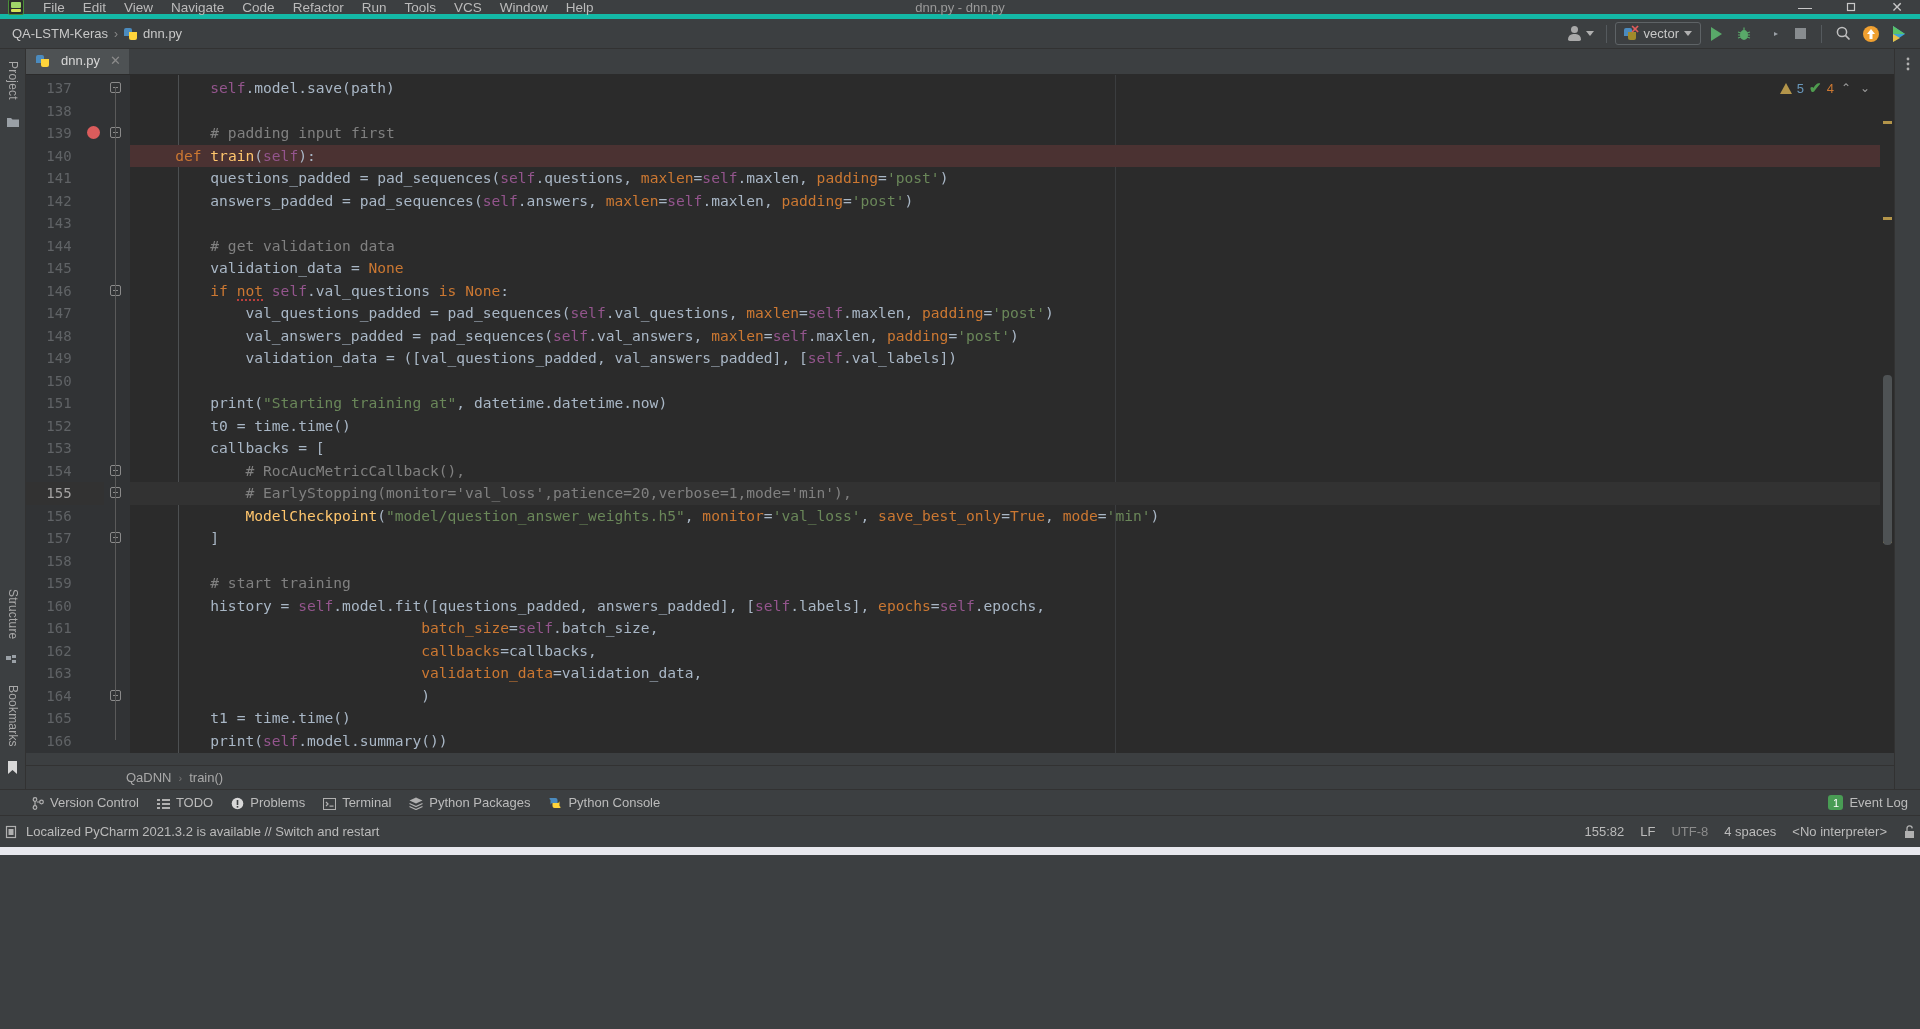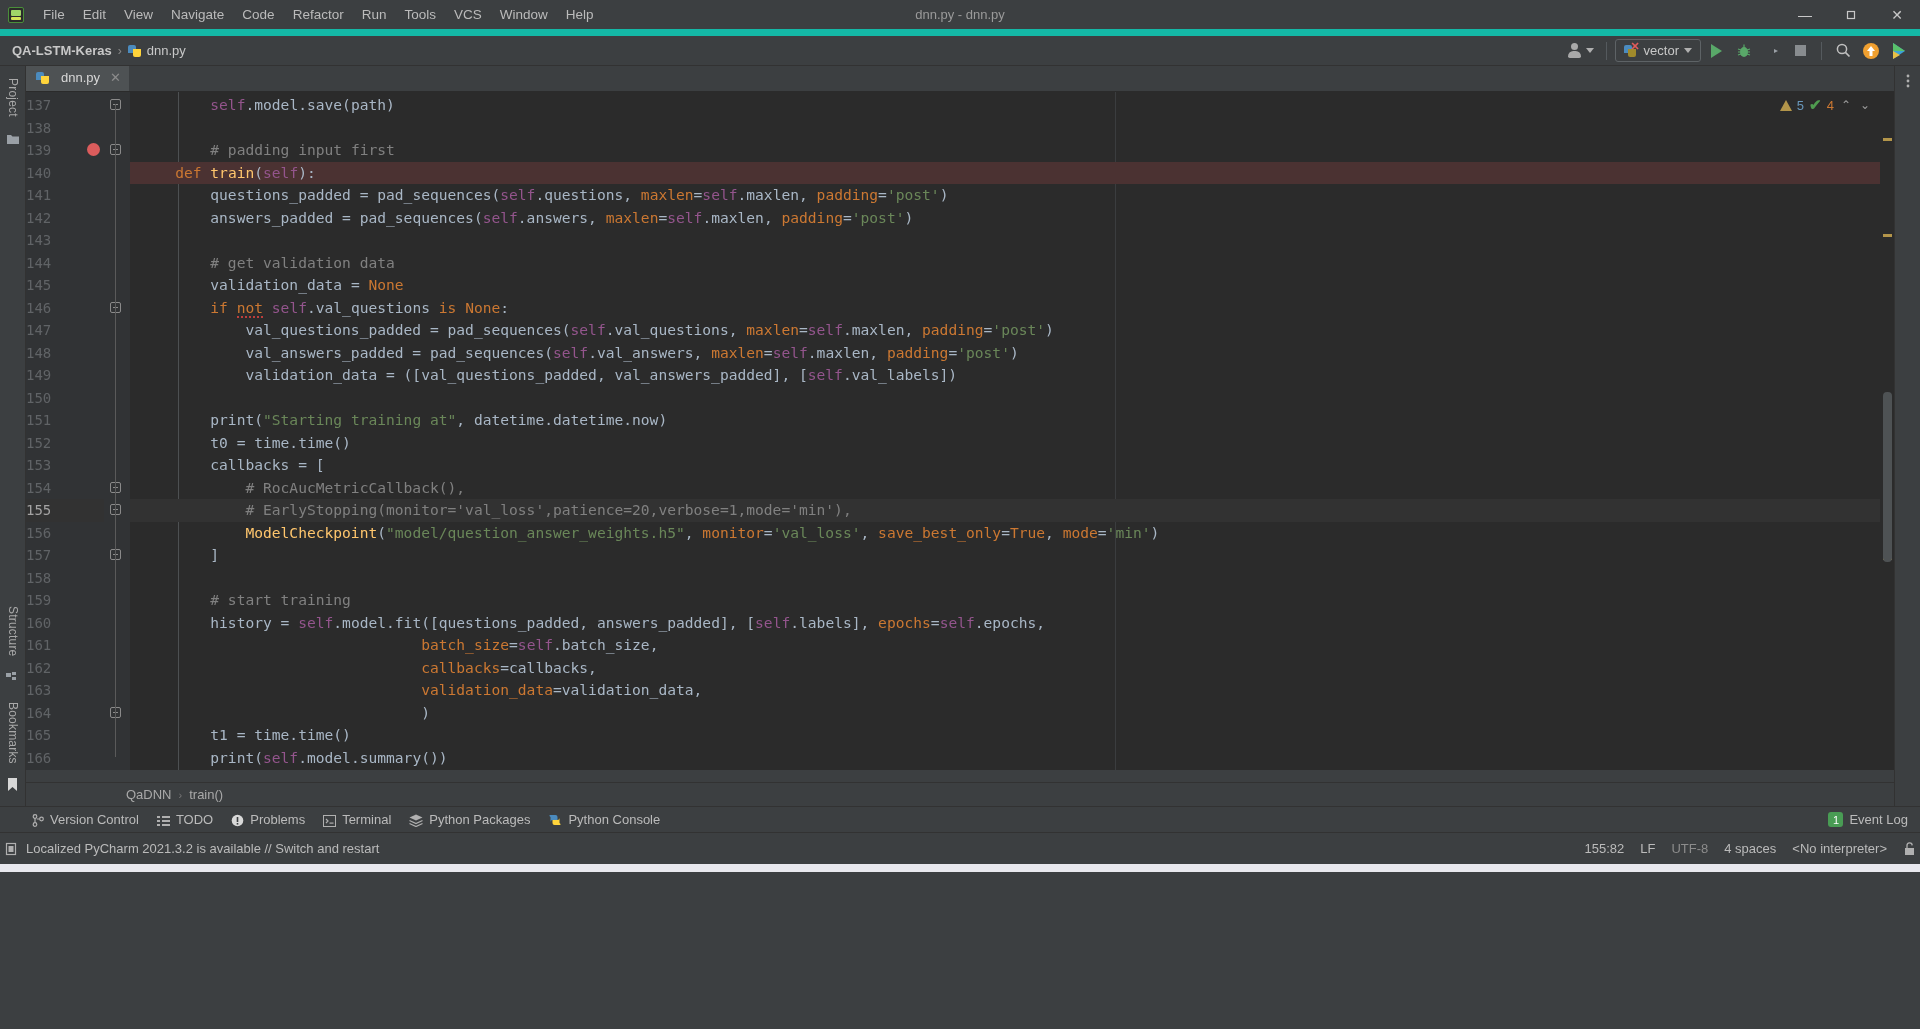--- a/index.html
+++ b/index.html
@@ -6,23 +6,23 @@
   html, body {
     width: 1920px; height: 1029px;
     background: #3c3f41;
     font-family: "Liberation Sans", sans-serif;
     overflow: hidden;
   }
   body { position: relative; }
 
   
   #titlebar {
-    height: 36px; background: #3c3f41;
+    height: 19px; background: #3c3f41;
     display: flex; align-items: center;
-    border-bottom: 7px solid #14b8a6;
+    border-bottom: 5px solid #14b8a6;
     position: relative;
   }
   #app-logo {
     width: 16px; height: 16px; margin-left: 8px; margin-right: 10px;
     background: #2b2b2b; border: 1px solid #4a8f3a;
     border-radius: 2px; position: relative; flex: none;
   }
   #app-logo::before {
     content: ""; position: absolute; left: 2px; top: 2px;
     width: 10px; height: 6px; background: #a0d468; border-radius: 1px;
@@ -52,21 +52,21 @@
   
   #navbar {
     height: 30px; background: #3c3f41;
     display: flex; align-items: center;
     border-bottom: 1px solid #323232;
     padding-left: 12px;
   }
   .crumb {
     color: #c8c8c8; font-size: 13px; display: flex; align-items: center;
   }
-  .crumb.bold { font-weight: bold; }
+  .crumb.bold { font-weight: normal; }
   .crumb-sep { color: #888; margin: 0 6px; font-size: 12px; }
   .py-file-ico {
     width: 14px; height: 14px; margin-right: 5px; position: relative; flex: none;
   }
   .py-file-ico::before {
     content:""; position:absolute; left:0; top:1px; width:8px; height:8px;
     background:#4b8bbe; border-radius:2px 2px 0 0;
   }
   .py-file-ico::after {
     content:""; position:absolute; left:5px; top:5px; width:8px; height:8px;
@@ -155,21 +155,21 @@
   .ok-check { color:#4f9c4f; font-size: 15px; font-weight: bold; }
   .ok-count { color:#cc7832; }
   .chev { color:#9a9a9a; font-size: 12px; padding: 0 2px; }
 
   #code-area { display: flex; height: 100%; font-family: "DejaVu Sans Mono", monospace; font-size: 14.6px; }
   #gutter {
     width: 78px; background: #313335; flex: none; position: relative;
     padding-top: 2px;
   }
   .gln {
-    height: 22.5px; line-height: 22.5px; text-align: left;
+    height: 22.5px; line-height: 22.5px; text-align: center;
     padding-right: 12px; color: #606366; font-size: 14px;
   }
   .gln.current { color: #a4a3a3; background: #323232; }
   #folds {
     width: 26px; background: #313335; flex: none; position: relative;
     padding-top: 2px;
   }
   .fold-row { height: 22.5px; position: relative; }
   .fold-mark {
     position: absolute; left: 6px; top: 5px; width: 11px; height: 11px;

